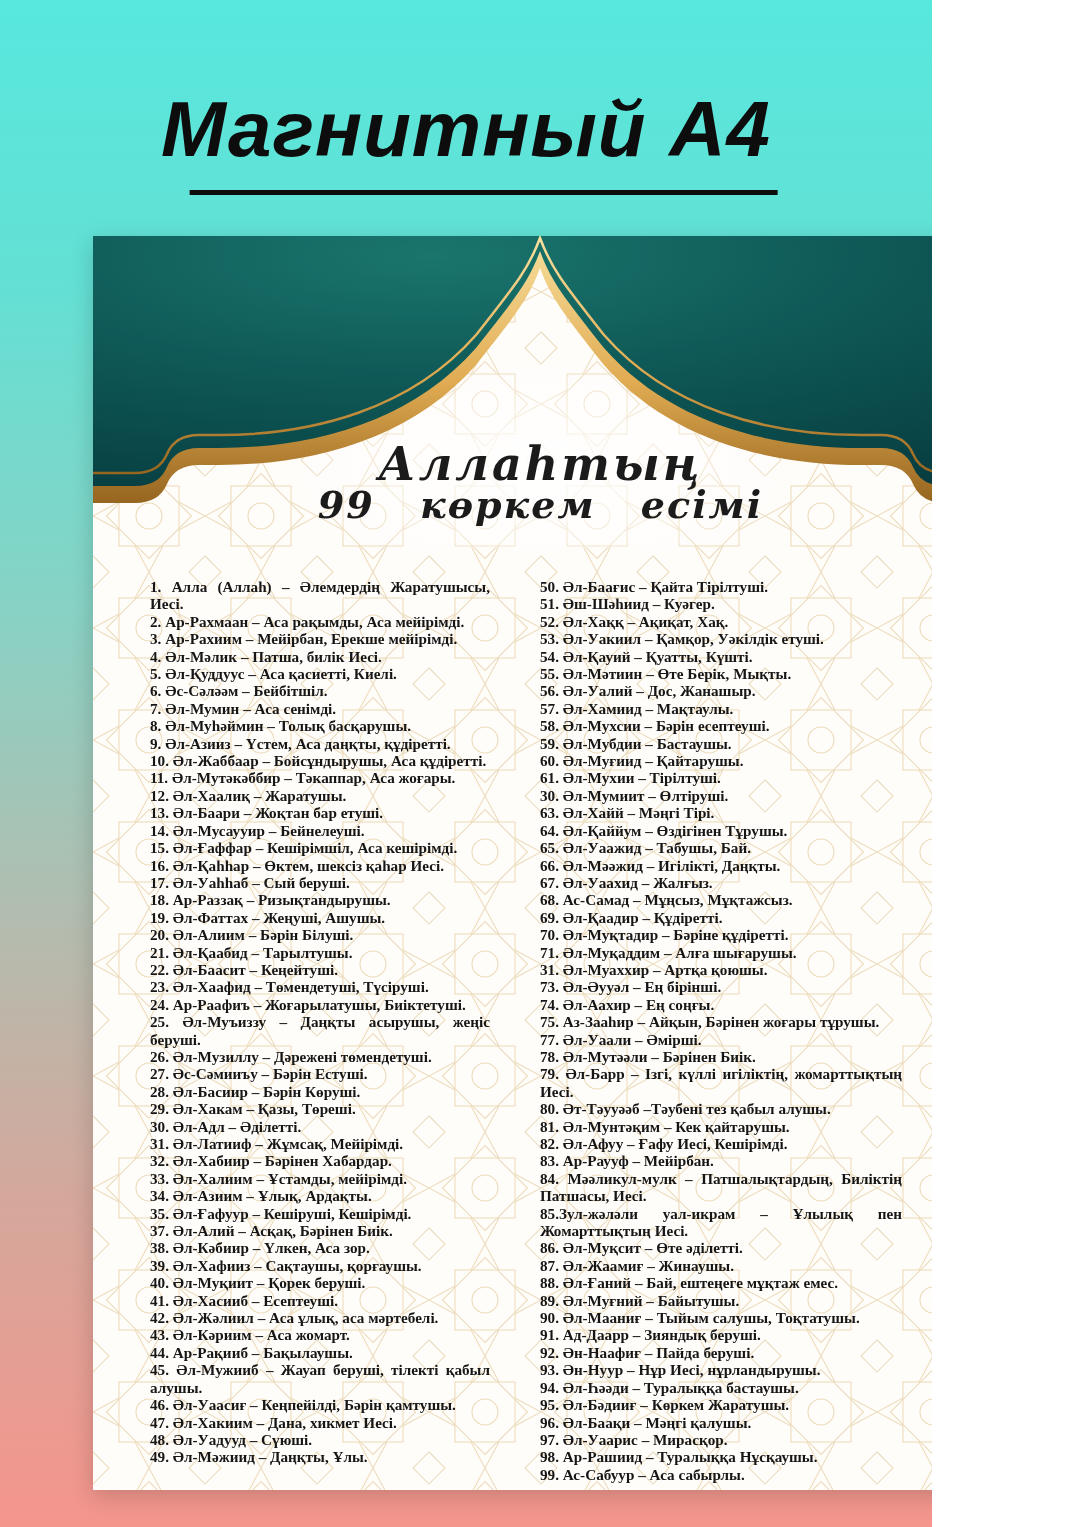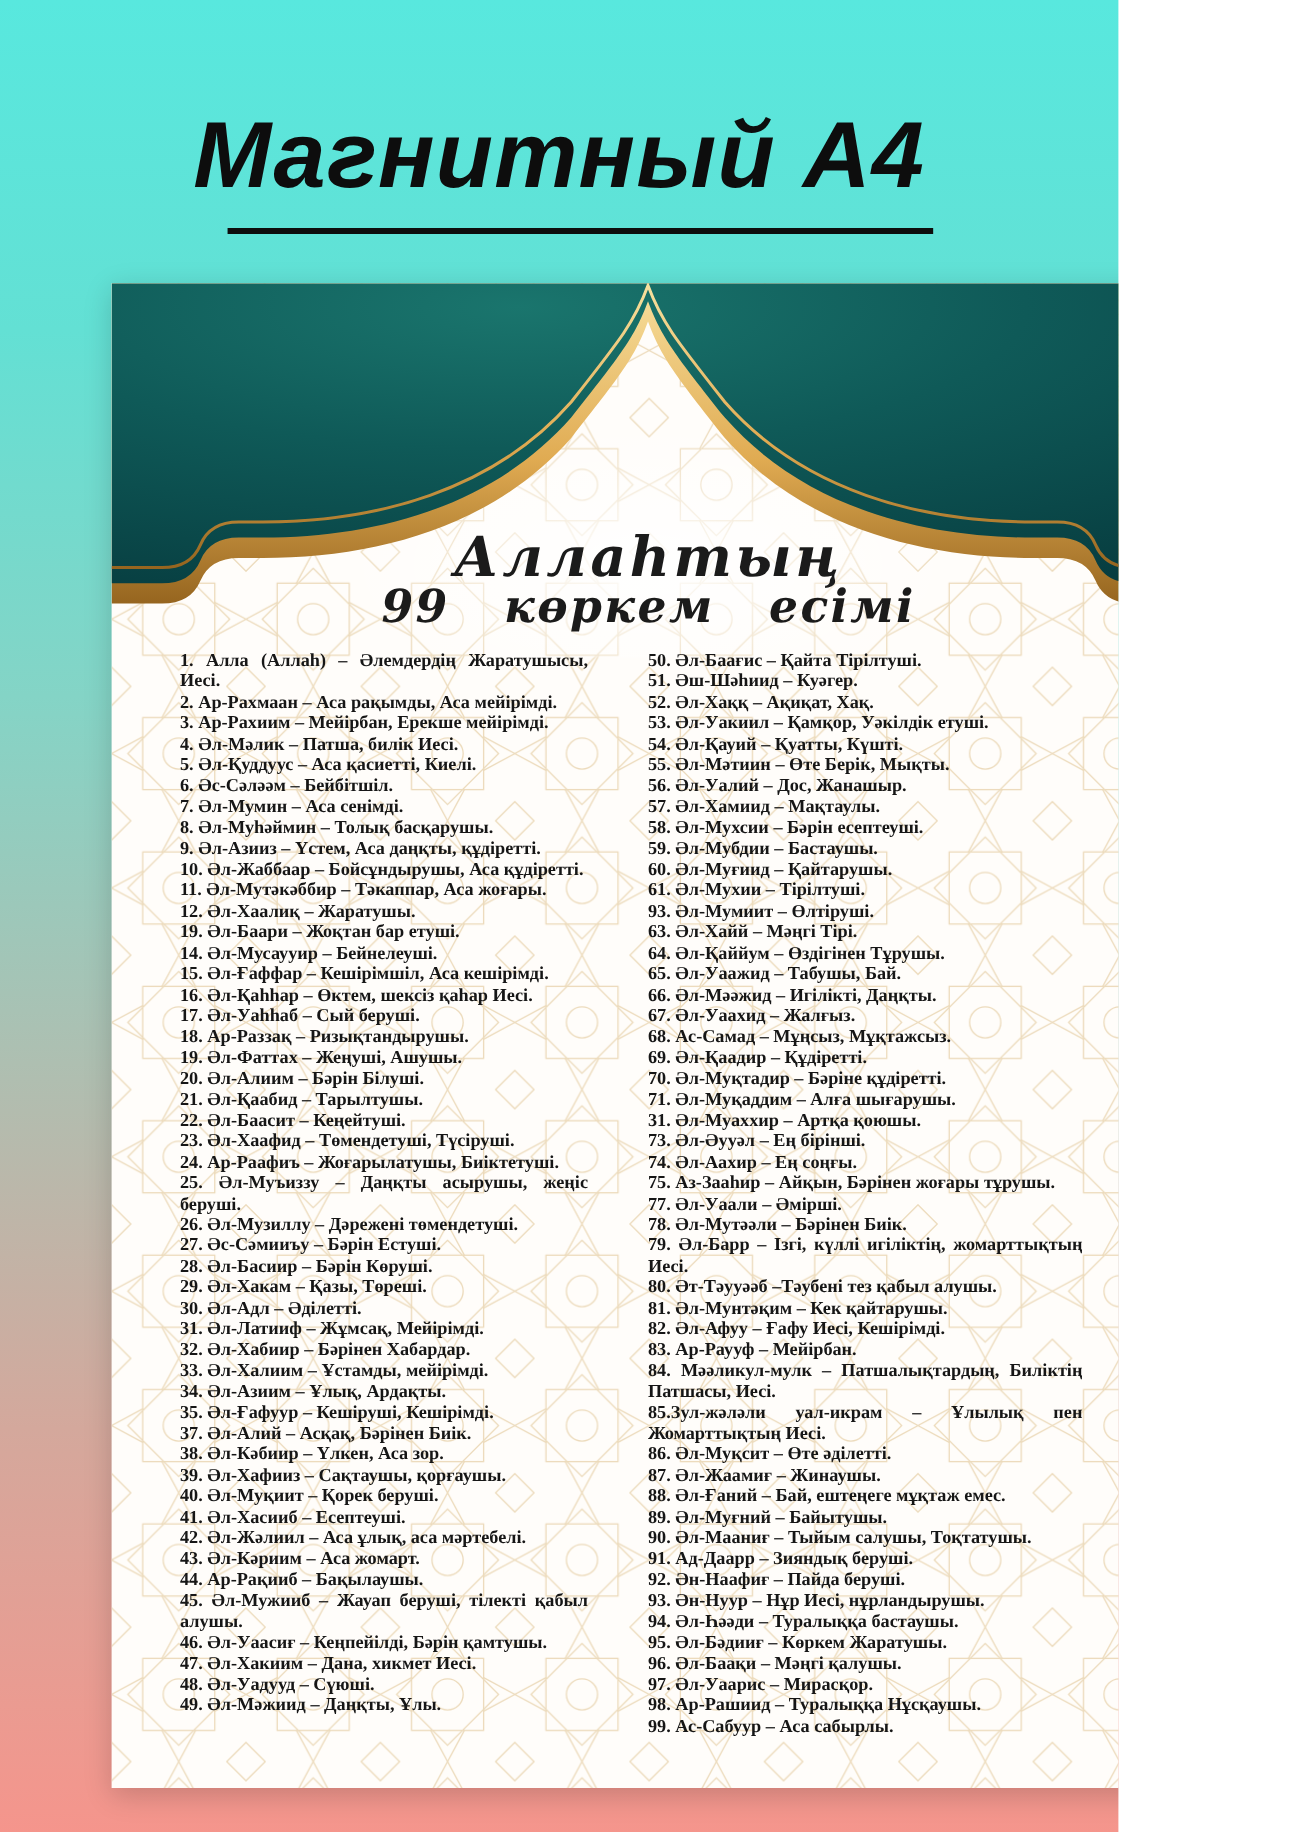--- a/index.html
+++ b/index.html
@@ -44,21 +44,21 @@
   }
   .arch-line2{
     position:absolute;top:246px;left:0;width:100%;
     font-size:38px;letter-spacing:2px;word-spacing:30px;
   }
   .names{
     position:absolute;left:57px;top:306px;
     width:803px;
     display:flex;gap:50px;
   }
-  .col{display:block;}
+  .col{display:block;margin-top:36px;}
   .col-left{width:340px;}
   .col-right{width:362px;}
   .name-item{
     font-family:"Liberation Serif", serif;
     font-weight:700;
     font-size:15.2px;line-height:17.4px;
     color:#161616;
     text-align:justify;
   }
 </style>
@@ -140,21 +140,21 @@
           <div class="name-item">3. Ар-Рахиим – Мейірбан, Ерекше мейірімді.</div>
           <div class="name-item">4. Әл-Мәлик – Патша, билік Иесі.</div>
           <div class="name-item">5. Әл-Қуддуус – Аса қасиетті, Киелі.</div>
           <div class="name-item">6. Әс-Сәләәм – Бейбітшіл.</div>
           <div class="name-item">7. Әл-Мумин – Аса сенімді.</div>
           <div class="name-item">8. Әл-Муһәймин – Толық басқарушы.</div>
           <div class="name-item">9. Әл-Азииз – Үстем, Аса даңқты, құдіретті.</div>
           <div class="name-item">10. Әл-Жаббаар – Бойсұндырушы, Аса құдіретті.</div>
           <div class="name-item">11. Әл-Мутәкәббир – Тәкаппар, Аса жоғары.</div>
           <div class="name-item">12. Әл-Хаалиқ – Жаратушы.</div>
-          <div class="name-item">19. Әл-Баари – Жоқтан бар етуші.</div>
+          <div class="name-item">13. Әл-Баари – Жоқтан бар етуші.</div>
           <div class="name-item">14. Әл-Мусаууир – Бейнелеуші.</div>
           <div class="name-item">15. Әл-Ғаффар – Кешірімшіл, Аса кешірімді.</div>
           <div class="name-item">16. Әл-Қаһһар – Өктем, шексіз қаһар Иесі.</div>
           <div class="name-item">17. Әл-Уаһһаб – Сый беруші.</div>
           <div class="name-item">18. Ар-Раззақ – Ризықтандырушы.</div>
           <div class="name-item">19. Әл-Фаттах – Жеңуші, Ашушы.</div>
           <div class="name-item">20. Әл-Алиим – Бәрін Білуші.</div>
           <div class="name-item">21. Әл-Қаабид – Тарылтушы.</div>
           <div class="name-item">22. Әл-Баасит – Кеңейтуші.</div>
           <div class="name-item">23. Әл-Хаафид – Төмендетуші, Түсіруші.</div>
@@ -190,21 +190,21 @@
           <div class="name-item">52. Әл-Хаққ – Ақиқат, Хақ.</div>
           <div class="name-item">53. Әл-Уакиил – Қамқор, Уәкілдік етуші.</div>
           <div class="name-item">54. Әл-Қауий – Қуатты, Күшті.</div>
           <div class="name-item">55. Әл-Мәтиин – Өте Берік, Мықты.</div>
           <div class="name-item">56. Әл-Уалий – Дос, Жанашыр.</div>
           <div class="name-item">57. Әл-Хамиид – Мақтаулы.</div>
           <div class="name-item">58. Әл-Мухсии – Бәрін есептеуші.</div>
           <div class="name-item">59. Әл-Мубдии – Бастаушы.</div>
           <div class="name-item">60. Әл-Муғиид – Қайтарушы.</div>
           <div class="name-item">61. Әл-Мухии – Тірілтуші.</div>
-          <div class="name-item">93. Әл-Мумиит – Өлтіруші.</div>
+          <div class="name-item">30. Әл-Мумиит – Өлтіруші.</div>
           <div class="name-item">63. Әл-Хайй – Мәңгі Тірі.</div>
           <div class="name-item">64. Әл-Қаййум – Өздігінен Тұрушы.</div>
           <div class="name-item">65. Әл-Уаажид – Табушы, Бай.</div>
           <div class="name-item">66. Әл-Мәәжид – Игілікті, Даңқты.</div>
           <div class="name-item">67. Әл-Уаахид – Жалғыз.</div>
           <div class="name-item">68. Ас-Самад – Мұңсыз, Мұқтажсыз.</div>
           <div class="name-item">69. Әл-Қаадир – Құдіретті.</div>
           <div class="name-item">70. Әл-Муқтадир – Бәріне құдіретті.</div>
           <div class="name-item">71. Әл-Муқаддим – Алға шығарушы.</div>
           <div class="name-item">31. Әл-Муаххир – Артқа қоюшы.</div>

